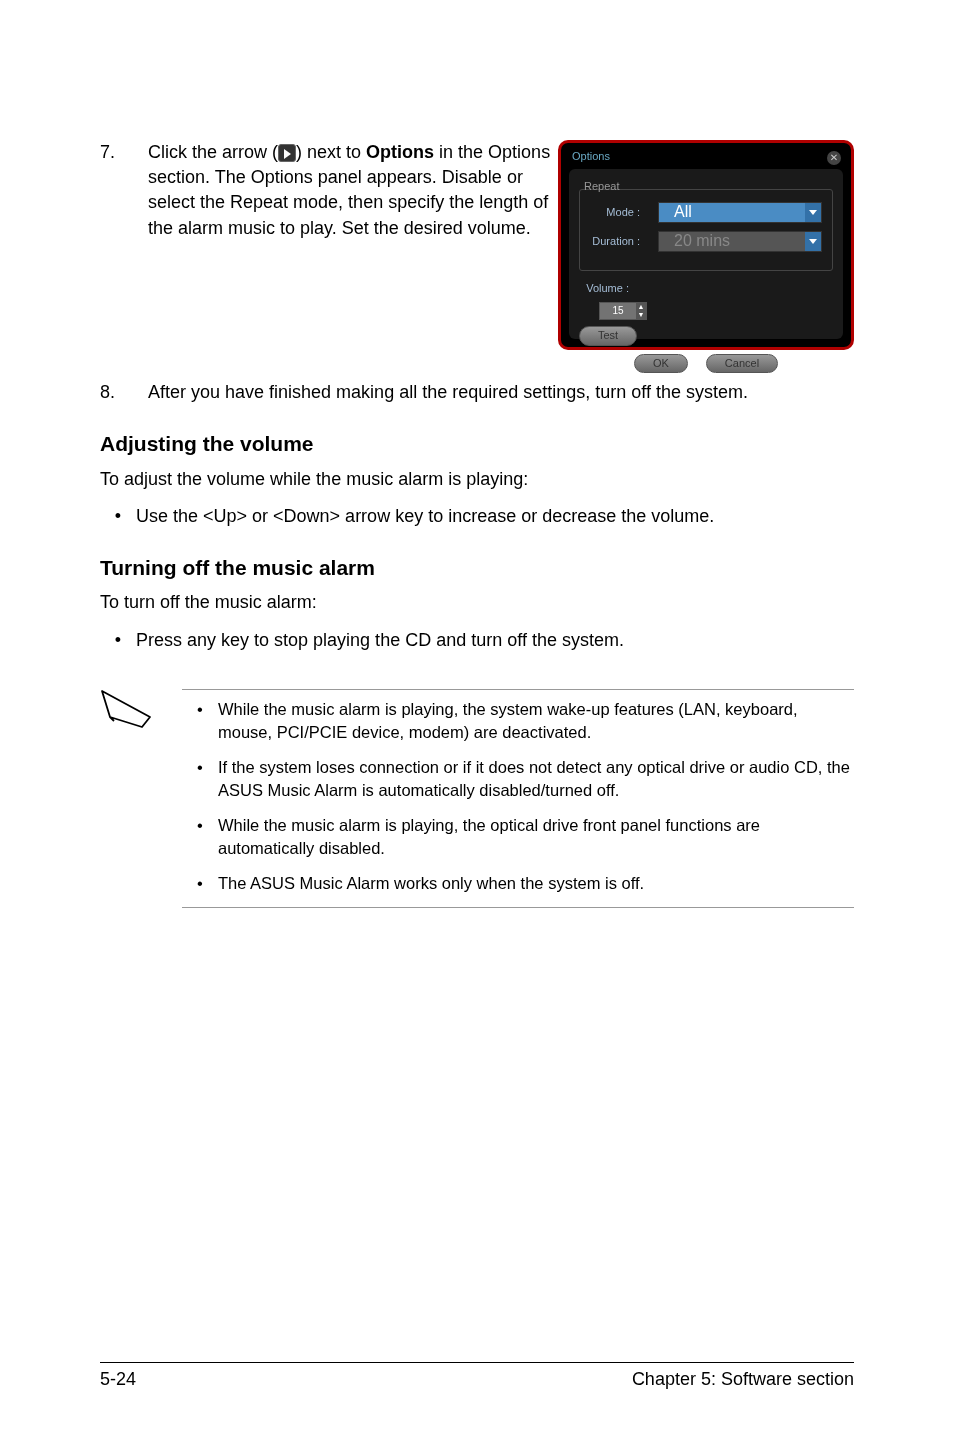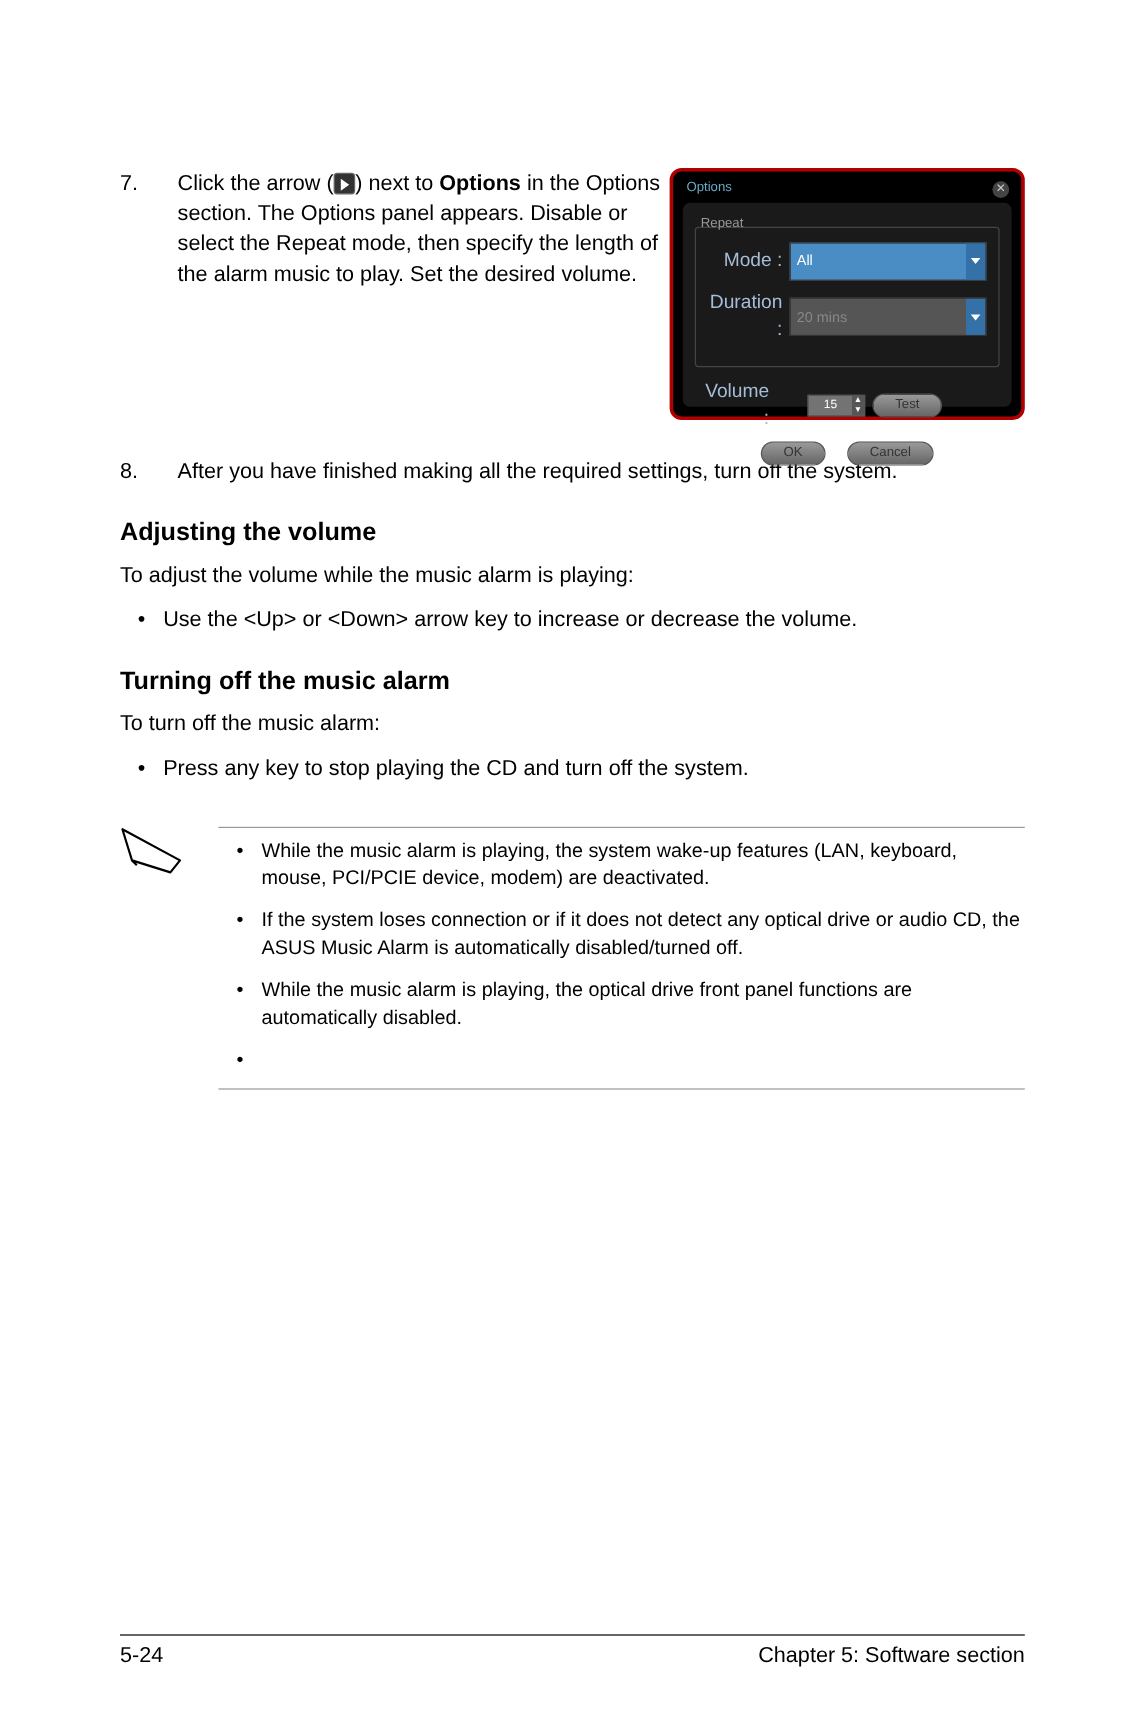--- a/index.html
+++ b/index.html
@@ -108,36 +108,36 @@
       padding: 12px 10px 10px 10px;
       margin-top: -6px;
     }
     .field-row {
       display: flex;
       align-items: center;
       margin-bottom: 8px;
     }
     .field-label {
       color: #a5bdd6;
-      font-size: 16px;
+      font-size: 11px;
       width: 68px;
       text-align: right;
-      padding-right: 6px;
+      padding-right: 18px;
     }
     .field-select {
       flex: 1;
-      height: 32px;
+      height: 21px;
       background: #4a8cc4;
       color: #fff;
-      font-size: 12px;
+      font-size: 16px;
       border: 1px solid #333;
       display: flex;
       align-items: center;
       justify-content: space-between;
-      padding: 0 0 0 5px;
+      padding: 0 0 0 15px;
     }
     .field-select-dis {
       background: #555;
       color: #888;
     }
     .dd-btn {
       width: 16px;
       height: 100%;
       background: #3371a8;
       display: flex;
@@ -146,23 +146,24 @@
     }
     .dd-arrow {
       width: 0;
       height: 0;
       border-left: 4px solid transparent;
       border-right: 4px solid transparent;
       border-top: 5px solid #fff;
     }
     .volume-row {
       display: flex;
-      align-items: center;
+      align-items: flex-start;
       margin-top: 10px;
       gap: 6px;
+      flex-direction: column;
     }
     .spinner {
       width: 48px;
       height: 18px;
       background: #737373;
       border: 1px solid #555;
       color: #fff;
       font-size: 10px;
       display: flex;
       align-items: center;
@@ -342,20 +343,21 @@
       <div class="bullet-row">
         <div class="bullet">•</div>
         <div>If the system loses connection or if it does not detect any optical drive or audio CD, the ASUS Music Alarm is automatically disabled/turned off.</div>
       </div>
       <div class="bullet-row">
         <div class="bullet">•</div>
         <div>While the music alarm is playing, the optical drive front panel functions are automatically disabled.</div>
       </div>
       <div class="bullet-row">
         <div class="bullet">•</div>
+        <div>The ASUS Music Alarm works only when the system is off.</div>
       </div>
       <div class="note-end"></div>
     </div>
   </div>
 </div>
 
 <div class="footer">
   <div>5-24</div>
   <div>Chapter 5: Software section</div>
 </div>

